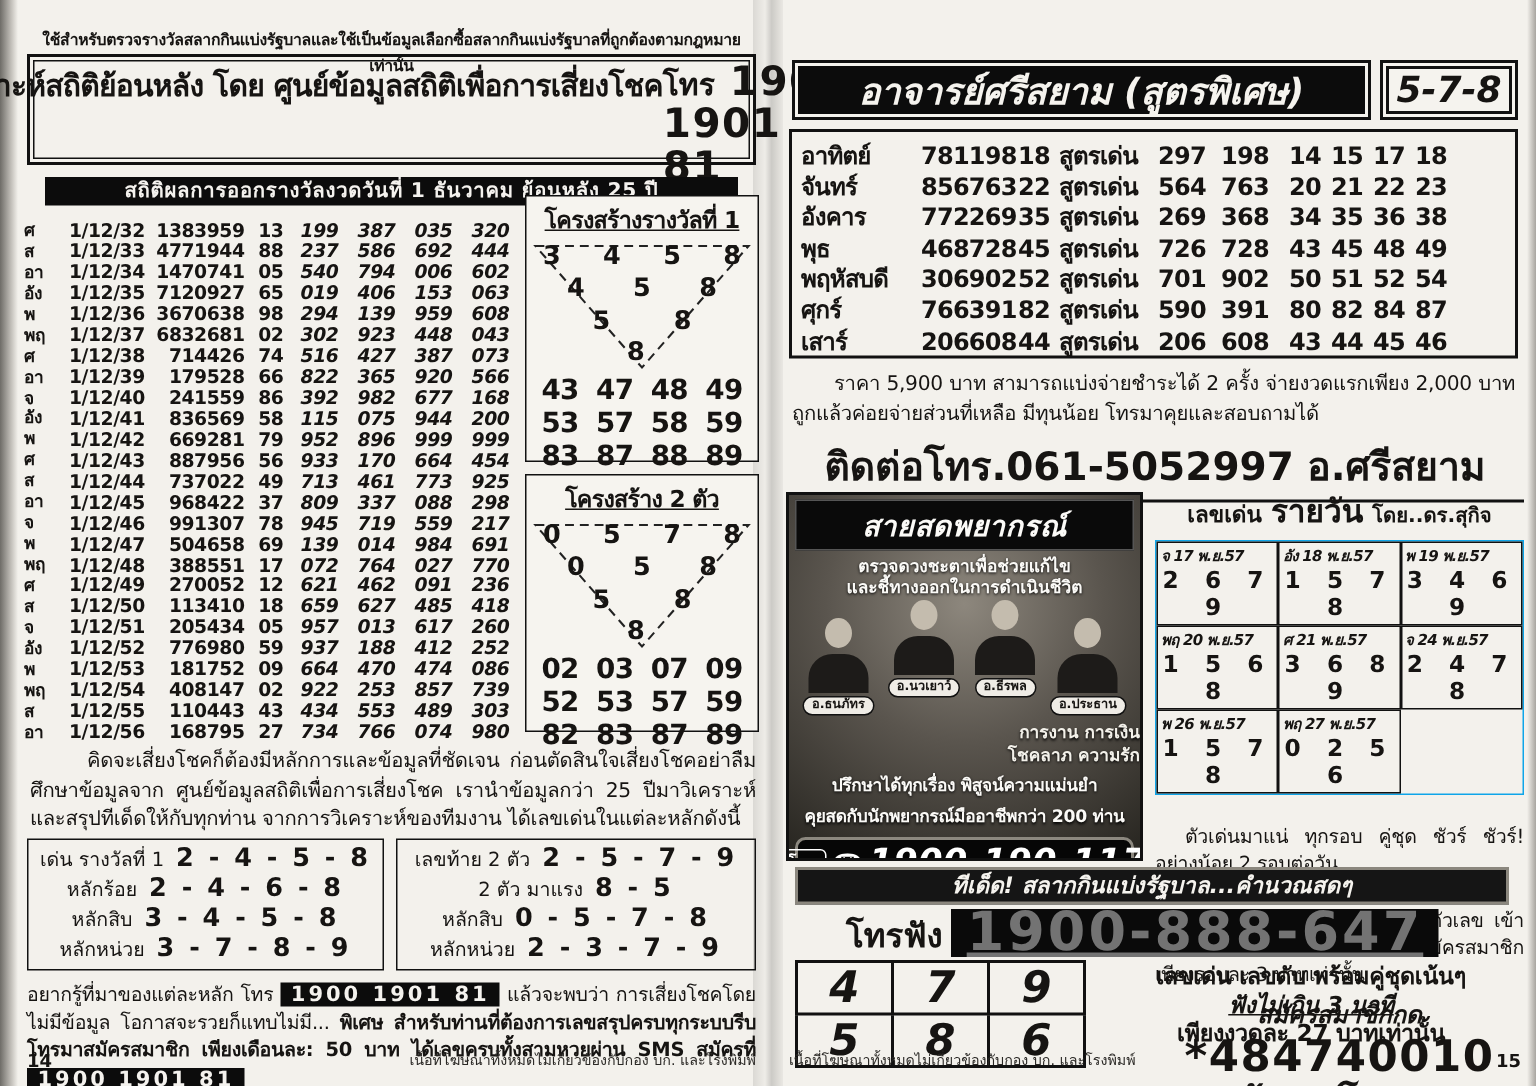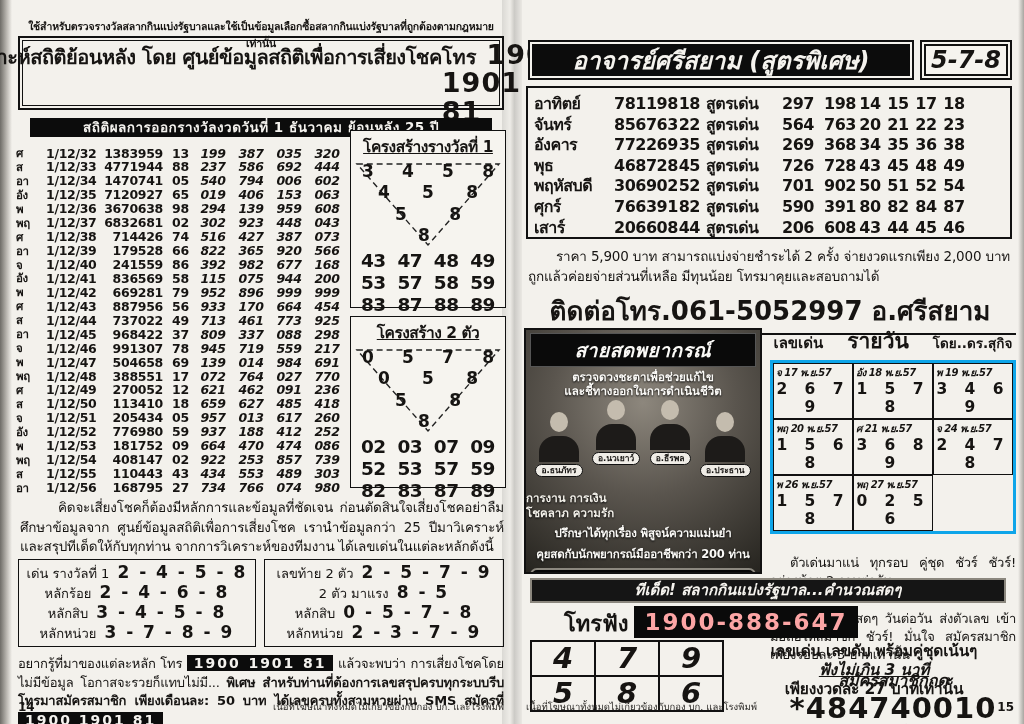--- a/index.html
+++ b/index.html
@@ -68,67 +68,67 @@
     border-bottom:1px solid #333; padding-bottom:2px; letter-spacing:-0.2px; }
   .rp-titlebar { position:absolute; top:34px; left:4px; right:4px; height:40px; display:flex; gap:6px; }
   .rp-title-main { flex:1; border:2px solid #111; background:#0c0c0c; color:#f5f3ee; display:flex; align-items:center; justify-content:center;
     font-size:24px; font-weight:bold; font-style:italic; letter-spacing:0; box-shadow:inset 0 0 0 2px #f5f3ee; white-space:nowrap; }
   .rp-title-badge { width:92px; border:2px solid #111; box-shadow:inset 0 0 0 2px #f5f3ee, inset 0 0 0 4px #111; background:#f5f3ee;
     display:flex; align-items:center; justify-content:center; font-size:24px; font-weight:bold; font-style:italic; }
   .formula-box { position:absolute; top:80px; left:2px; right:4px; height:153px; border:2px solid #111; padding:3px 6px; }
   .formula-row { display:grid; grid-template-columns:80px 64px 28px 66px 42px 42px 28px 28px 28px 28px; align-items:center; height:20.6px;
     font-size:16px; font-weight:bold; letter-spacing:-0.5px; }
   .f-num,.f-two { text-align:right; padding-right:6px; }
-  .f-n1,.f-n2 { text-align:right; }
+  .f-n1,.f-n2 { text-align:left; }
   .f-d { text-align:center; }
   .rp-price { position:absolute; top:240px; left:4px; right:6px; font-size:13.5px; line-height:1.5; text-align:justify; text-indent:28px; letter-spacing:-0.2px; }
   .rp-contact { position:absolute; top:284px; left:0; right:0; text-align:center; font-size:26px; font-weight:bold; letter-spacing:0;
     border-bottom:2px solid #111; padding-bottom:2px; white-space:nowrap; }
 
   .ad-box { position:absolute; top:322px; left:0; width:238px; height:246px; border:2px solid #111;
     background:radial-gradient(circle at 50% 30%, #8d877d 0%, #5a554e 45%, #26241f 100%); overflow:hidden; }
   .ad-title { margin:3px 4px 0; background:#0a0a0a; border:1px solid #555; color:#fbfaf7; text-align:center;
     font-size:19px; font-weight:bold; font-style:italic; letter-spacing:0.5px; padding:1px 0; }
   .ad-sub { color:#fbfaf7; font-size:11.5px; font-weight:bold; text-align:center; line-height:1.25; margin-top:3px;
     text-shadow:0 1px 2px #000; }
   .ad-portraits { display:flex; justify-content:space-evenly; align-items:flex-end; margin-top:4px; height:74px; }
   .portrait { display:flex; flex-direction:column; align-items:center; }
   .sil { position:relative; width:40px; height:50px; }
   .sil-head { position:absolute; top:0; left:11px; width:18px; height:20px; border-radius:50%; background:#c4bcae; }
   .sil-body { position:absolute; bottom:0; left:0; width:40px; height:26px; border-radius:16px 16px 0 0; background:#1d1b19; }
   .name-pill { margin-top:2px; background:#efece6; border:1px solid #111; border-radius:7px; font-size:8.5px; font-weight:bold;
     padding:0 5px; line-height:11px; white-space:nowrap; }
-  .ad-services { color:#f3f1ea; font-size:11.5px; font-weight:bold; text-align:left; line-height:1.3; margin-top:14px; text-shadow:0 1px 2px #000; }
+  .ad-services { color:#f3f1ea; font-size:11.5px; font-weight:bold; text-align:right; line-height:1.3; margin-top:4px; text-shadow:0 1px 2px #000; }
   .ad-line { color:#fbfaf7; font-size:11.5px; font-weight:bold; text-align:center; margin-top:3px; text-shadow:0 1px 2px #000; letter-spacing:-0.2px; }
   .ad-phone { margin:5px 4px 0; background:#060606; border:2px solid #8c887f; border-radius:7px; display:flex; align-items:center;
     justify-content:center; gap:5px; padding:2px 4px; }
   .ad-phone-prefix { color:#fff; font-size:10px; font-weight:bold; border:1px solid #fff; border-radius:4px; padding:0 3px; }
   .phone-glyph { color:#fff; font-size:15px; }
   .ad-phone-number { color:#fff; font-size:23px; font-weight:bold; font-style:italic; letter-spacing:0.5px; white-space:nowrap; }
 
   .daily-col { position:absolute; top:318px; left:246px; width:246px; }
-  .daily-header { display:flex; align-items:baseline; justify-content:center; gap:24px; white-space:nowrap; }
+  .daily-header { display:flex; align-items:baseline; justify-content:center; gap:6px; white-space:nowrap; }
   .dh-prefix { font-size:15px; font-weight:bold; }
   .dh-main { font-size:21px; font-weight:bold; }
   .dh-suffix { font-size:13.5px; font-weight:bold; }
-  .daily-grid { margin-top:3px; display:grid; grid-template-columns:repeat(3,1fr); border:3px solid #0ea5e9; }
+  .daily-grid { margin-top:3px; display:grid; grid-template-columns:repeat(3,1fr); border:1px solid #0ea5e9; }
   .daily-cell { border:1px solid #111; padding:1px 2px 2px; }
   .dc-head { font-size:10px; font-weight:bold; font-style:italic; white-space:nowrap; letter-spacing:-0.5px; }
   .dc-digits { font-size:15.5px; font-weight:bold; text-align:center; letter-spacing:6px; line-height:18px; }
   .daily-para { margin-top:20px; font-size:13px; line-height:1.38; text-align:justify; letter-spacing:-0.2px; }
   .daily-para.indent { text-indent:20px; }
   .subscribe-label { margin-top:4px; text-align:center; font-size:16px; font-weight:bold; font-style:italic; }
   .subscribe-code { text-align:center; font-size:29px; font-weight:bold; letter-spacing:1px; line-height:1.1; }
   .subscribe-action { text-align:center; font-size:25px; font-weight:bold; font-style:italic; letter-spacing:1px; line-height:1.1; }
 
   .rp-banner { position:absolute; top:572px; left:6px; right:10px; height:25px; background:#151515; border:2px solid #8b877e;
     color:#f5f3ee; font-size:15px; font-weight:bold; font-style:italic; text-align:center; line-height:21px; letter-spacing:0; white-space:nowrap; }
   .rp-listen { position:absolute; top:600px; left:40px; display:flex; align-items:flex-start; gap:6px; }
   .listen-label { font-size:22px; font-weight:bold; }
-  .listen-phone { background:#0a0a0a; color:#fca5a5; font-size:23px; font-weight:bold; letter-spacing:2px; padding:0 10px; line-height:32px; }
+  .listen-phone { background:#0a0a0a; color:#737373; font-size:36px; font-weight:bold; letter-spacing:2px; padding:0 10px; line-height:32px;text-decoration:underline; }
   .digit-grid { position:absolute; top:634px; left:6px; border-collapse:collapse; }
   .digit-grid td { width:64px; height:35px; border:2px solid #111; text-align:center; font-size:29px; font-weight:bold; font-style:italic; line-height:1; }
   .rp-promos { position:absolute; top:636px; left:210px; right:2px; text-align:center; }
   .promo { font-size:15.5px; font-weight:bold; line-height:1.22; white-space:nowrap; letter-spacing:-0.2px; }
   .promo.u { text-decoration:underline; font-style:italic; }
 </style>
 </head>
 <body>
 
 <div class="spread">

